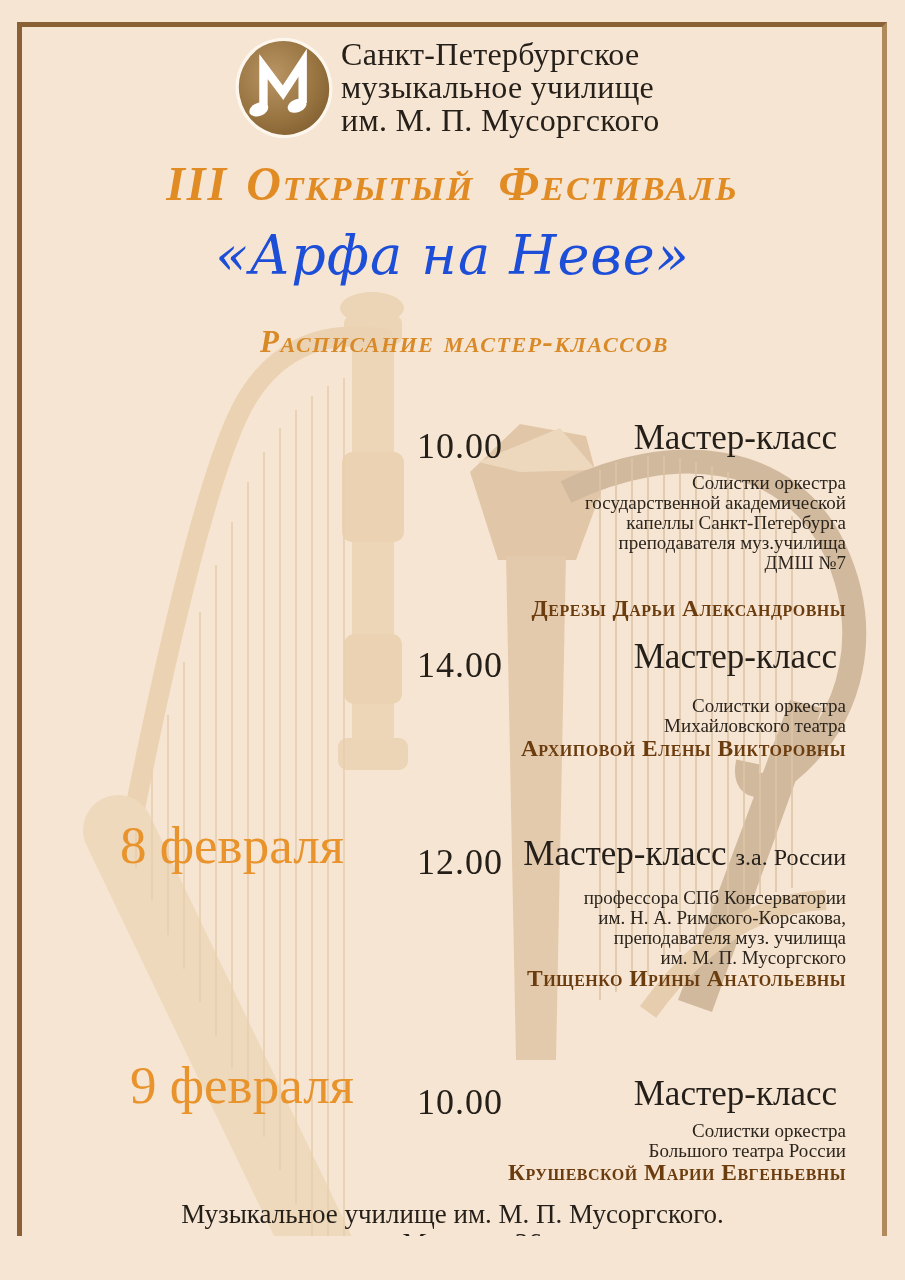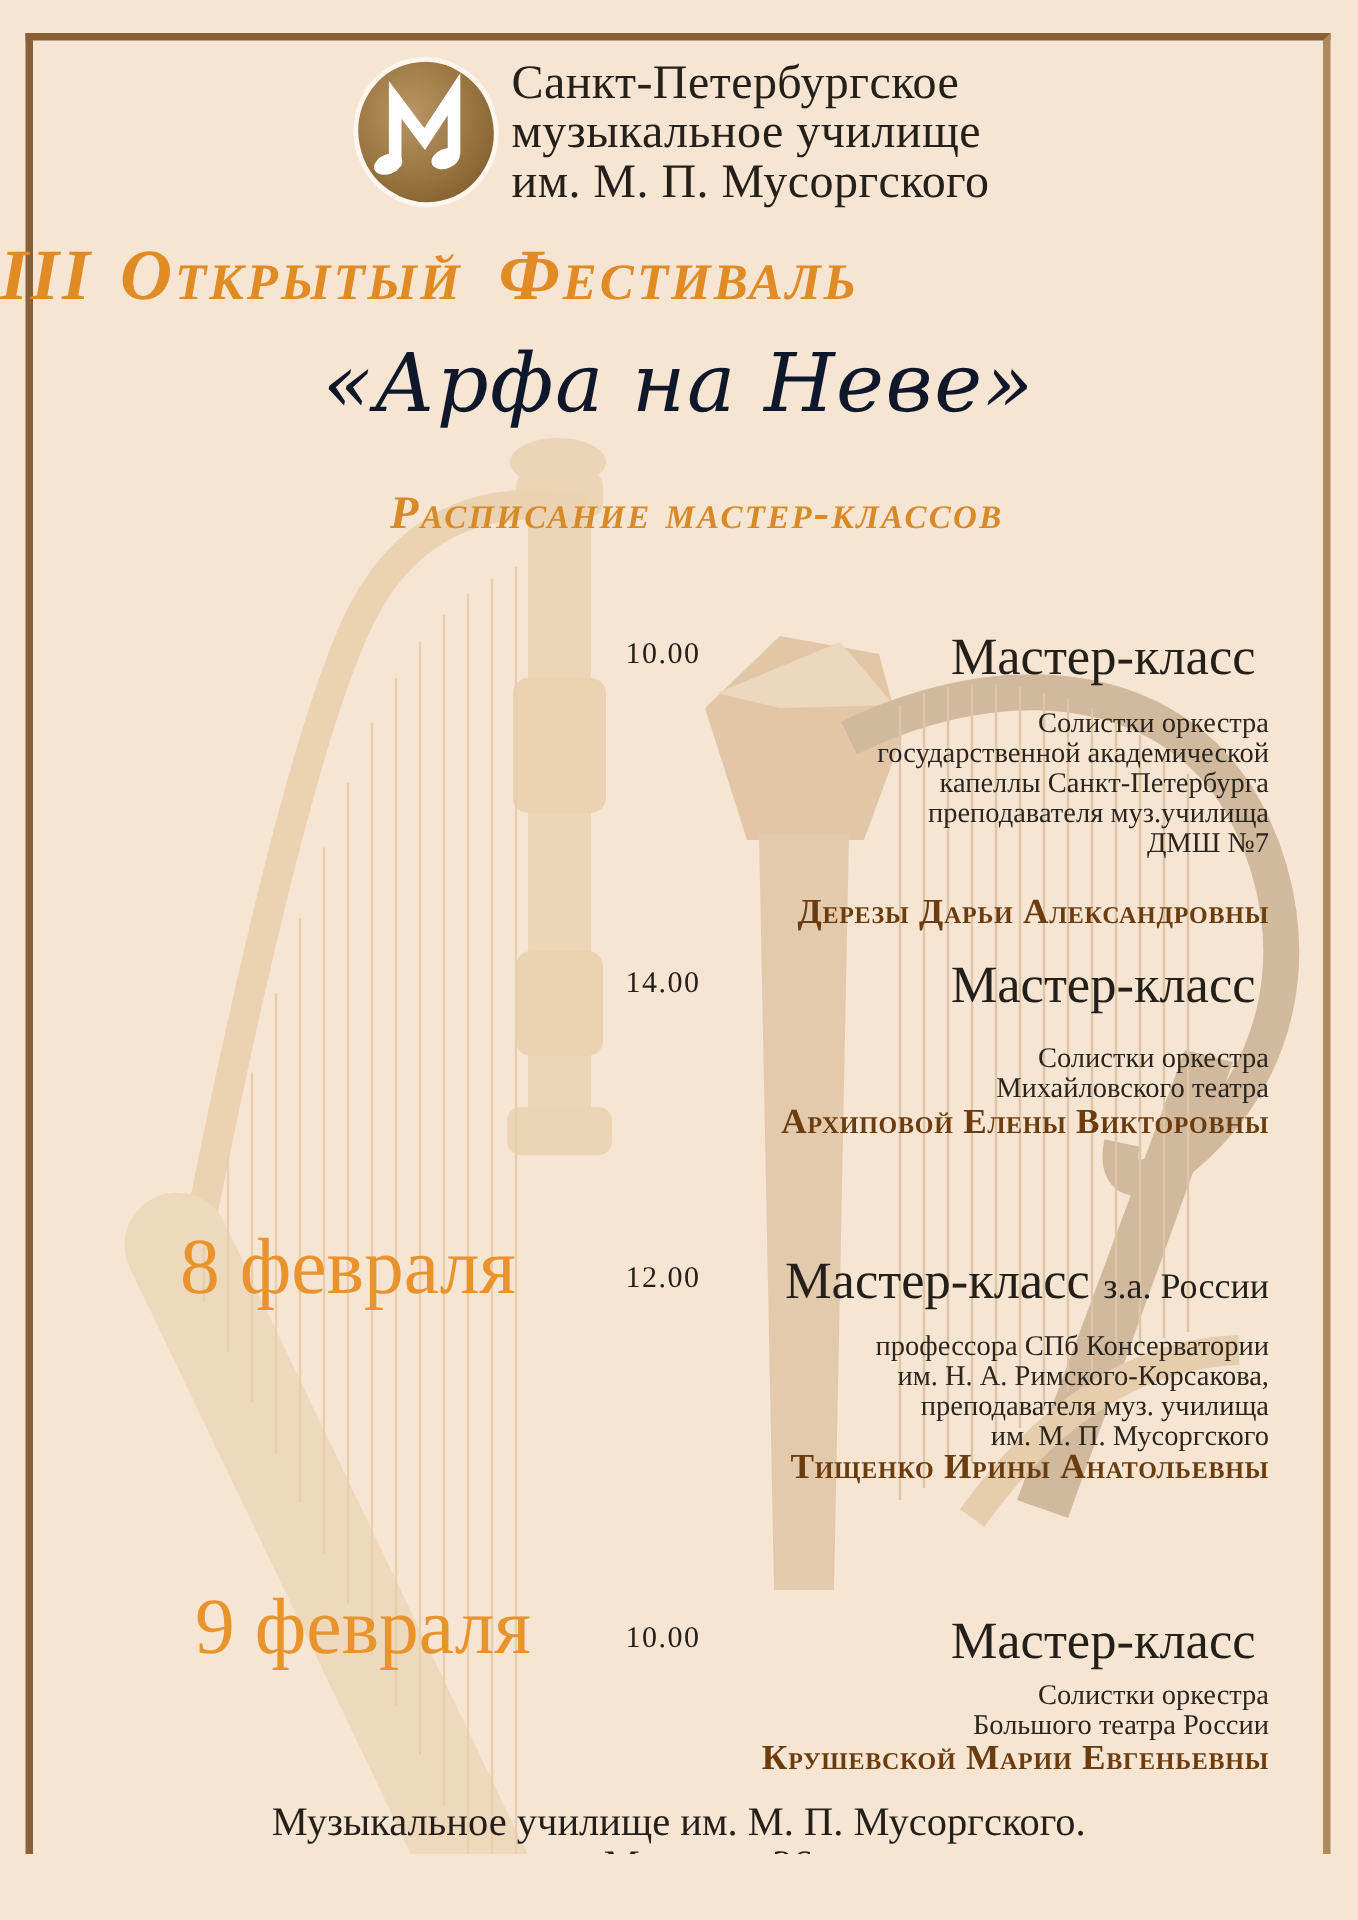--- a/index.html
+++ b/index.html
@@ -18,41 +18,41 @@
   .bg-art{position:absolute;left:0;top:0;width:905px;height:1280px;pointer-events:none;}
   
   .org-header{position:absolute;left:0;top:0;width:905px;height:160px;}
   .logo{position:absolute;left:228px;top:33px;width:112px;height:110px;}
   .org-name{
     position:absolute;left:341px;top:38px;
     font-size:32px;line-height:33px;letter-spacing:0.3px;color:#25201a;
   }
   
   .festival-title{
-    position:absolute;left:0;top:156px;width:905px;text-align:left;
+    position:absolute;left:0;top:156px;width:905px;text-align:center;
     font-style:italic;font-weight:700;font-variant:small-caps;
     font-size:48px;color:#e18b24;letter-spacing:2px;word-spacing:10px;
   }
   .festival-title .edition{margin-right:18px;}
   .script-title{
     position:absolute;left:0;top:224px;width:905px;text-align:center;
     font-family:"DejaVu Serif",serif;font-style:italic;
-    font-size:54px;color:#0f172a;letter-spacing:1px;
+    font-size:54px;color:#1d4ed8;letter-spacing:1px;
   }
   .schedule-heading{
     position:absolute;left:12px;top:324px;width:905px;text-align:center;
     font-style:italic;font-weight:700;font-variant:small-caps;
     font-size:31px;color:#d98a28;letter-spacing:1.5px;
   }
   
   .event-date{
     position:absolute;font-size:53px;line-height:1.1;color:#e8932c;white-space:nowrap;
   }
   .event-time{
-    position:absolute;font-size:20px;letter-spacing:1px;color:#241f19;white-space:nowrap;
+    position:absolute;font-size:36px;letter-spacing:1px;color:#241f19;white-space:nowrap;
   }
   .kind{
     position:absolute;right:59px;text-align:right;font-size:35px;color:#241f19;white-space:nowrap;
   }
   .kind-suffix{font-size:24px;margin-left:9px;}
   .details{
     position:absolute;right:59px;text-align:right;
     font-size:19px;line-height:20px;color:#2b251d;
   }
   .perf-name{

